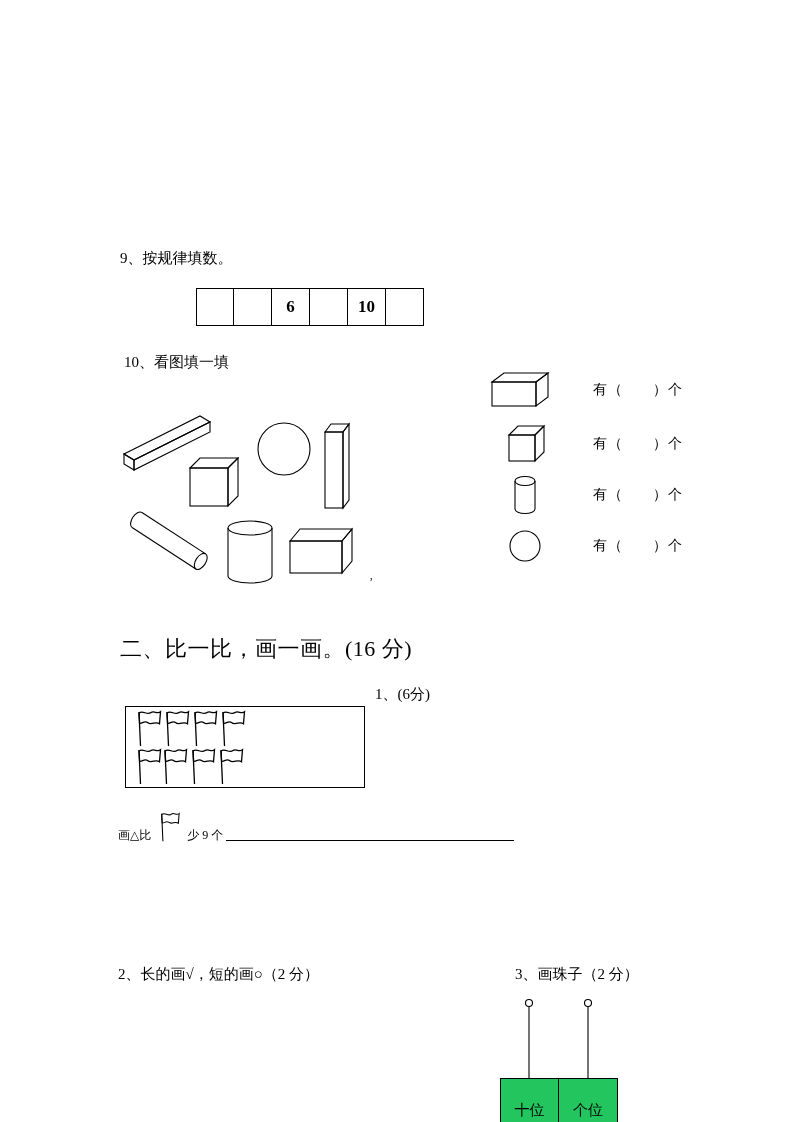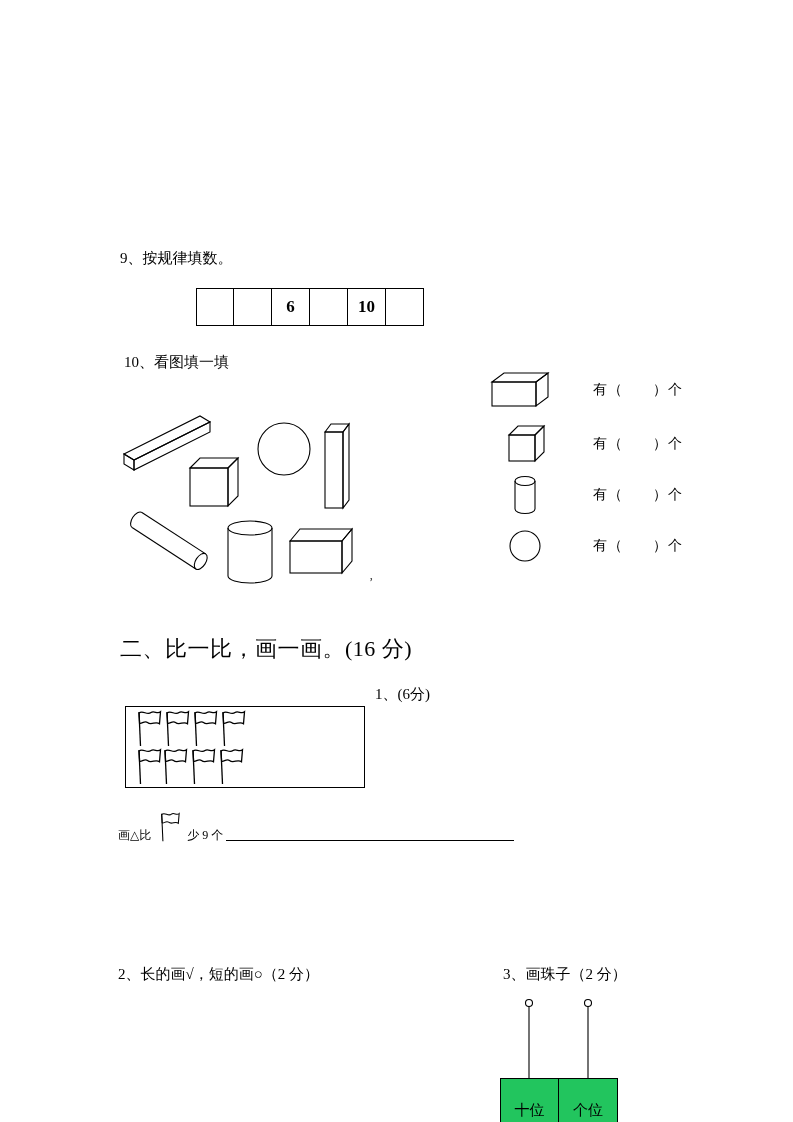--- a/index.html
+++ b/index.html
@@ -182,21 +182,21 @@
     <span>画△比</span>
     <svg class="flag-inline" width="26" height="33" viewBox="0 0 32 40">
         <use href="#flag-def"></use>
       </svg>
     <span>少 9 个</span>
     <span class="blank" style="width:288px"></span>
   </div>
 
 
   <div class="abs t15" style="left:118px;top:948px">2、长的画√，短的画○（2 分）</div>
-  <div class="abs t15" style="left:503px;top:948px">3、画珠子（2 分）</div>
+  <div class="abs t15" style="left:515px;top:948px">3、画珠子（2 分）</div>
 
   <svg class="abs" style="left:500px;top:980px" width="118" height="82" viewBox="0 0 118 82" fill="none" stroke="#000" stroke-width="1.1">
     <circle cx="29" cy="7" r="3.5"></circle>
     <line x1="29" y1="10.5" x2="29" y2="82"></line>
     <circle cx="88" cy="7" r="3.5"></circle>
     <line x1="88" y1="10.5" x2="88" y2="82"></line>
   </svg>
 
   <div class="abs pv-table" style="left:500px;top:1062px;width:118px;height:60px">
     <div class="pv-cell">

